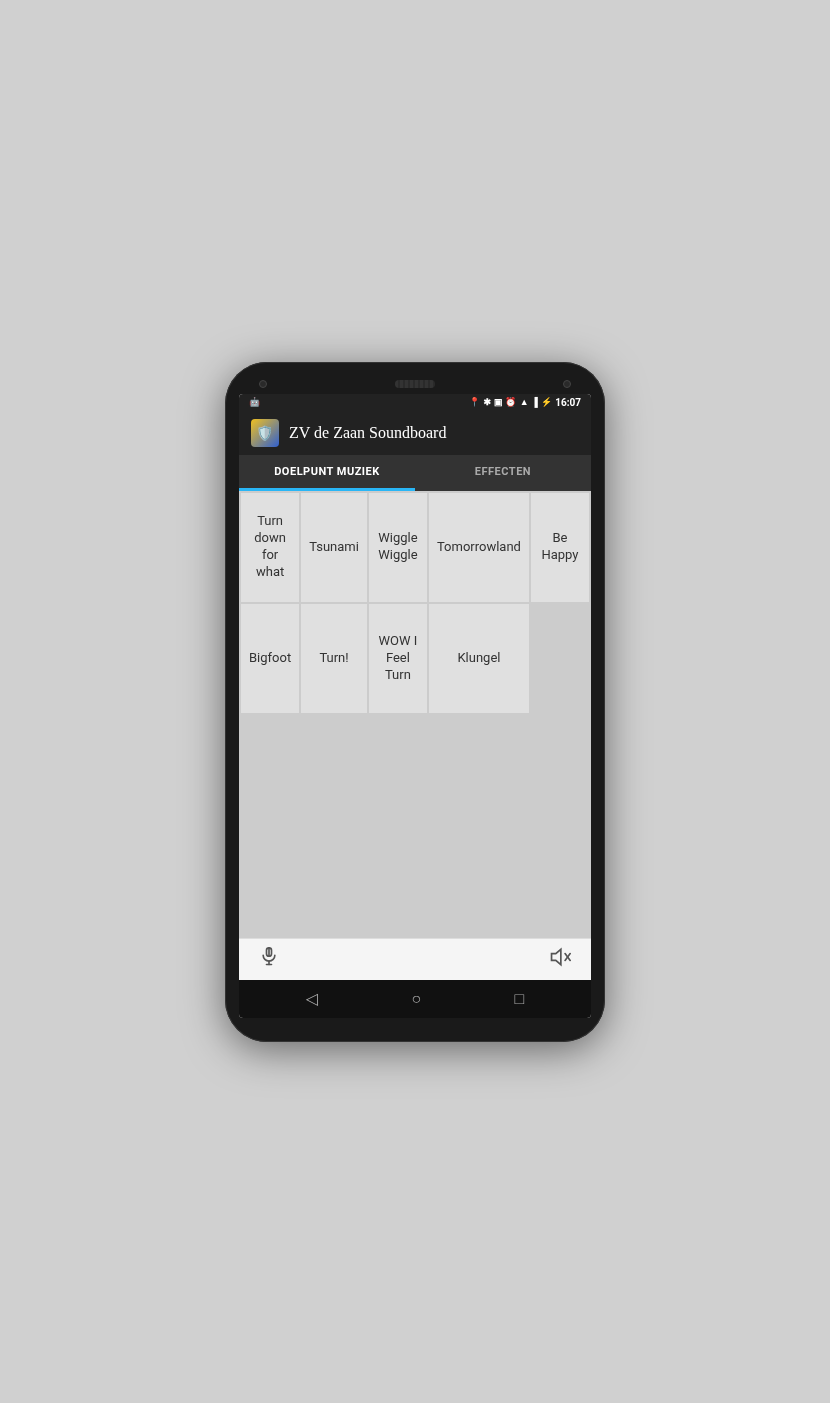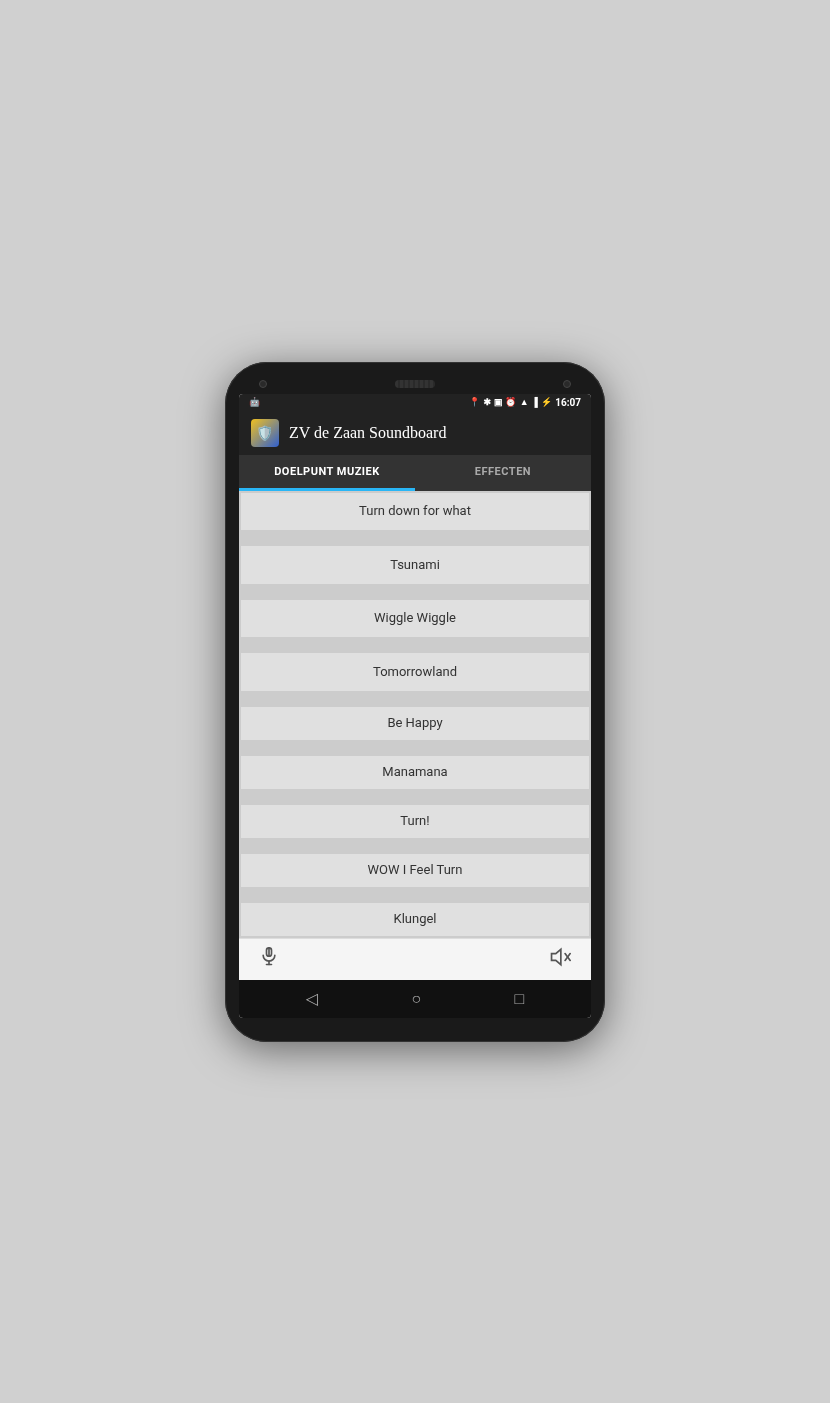--- a/index.html
+++ b/index.html
@@ -138,23 +138,23 @@
 
     .tab.active {
       color: #fff;
       border-bottom: 3px solid #29b6f6;
     }
 
     
     .sound-grid {
       flex: 1;
       display: grid;
-      grid-template-columns: repeat(1, 1fr);
+      grid-template-columns: repeat(5, 1fr);
       grid-template-rows: repeat(4, 1fr);
-      gap: 16px;
+      gap: 2px;
       background: #ccc;
       padding: 2px;
       overflow: hidden;
     }
 
     .sound-button {
       background: #e0e0e0;
       display: flex;
       align-items: center;
       justify-content: center;
@@ -258,21 +258,21 @@
       <div class="sound-button">
         <span>Wiggle Wiggle</span>
       </div>
       <div class="sound-button">
         <span>Tomorrowland</span>
       </div>
       <div class="sound-button">
         <span>Be Happy</span>
       </div>
       <div class="sound-button">
-        <span>Manamana</span>
+        <span>Bigfoot</span>
       </div>
       <div class="sound-button">
         <span>Turn!</span>
       </div>
       <div class="sound-button">
         <span>WOW I Feel Turn</span>
       </div>
       <div class="sound-button">
         <span>Klungel</span>
       </div>

